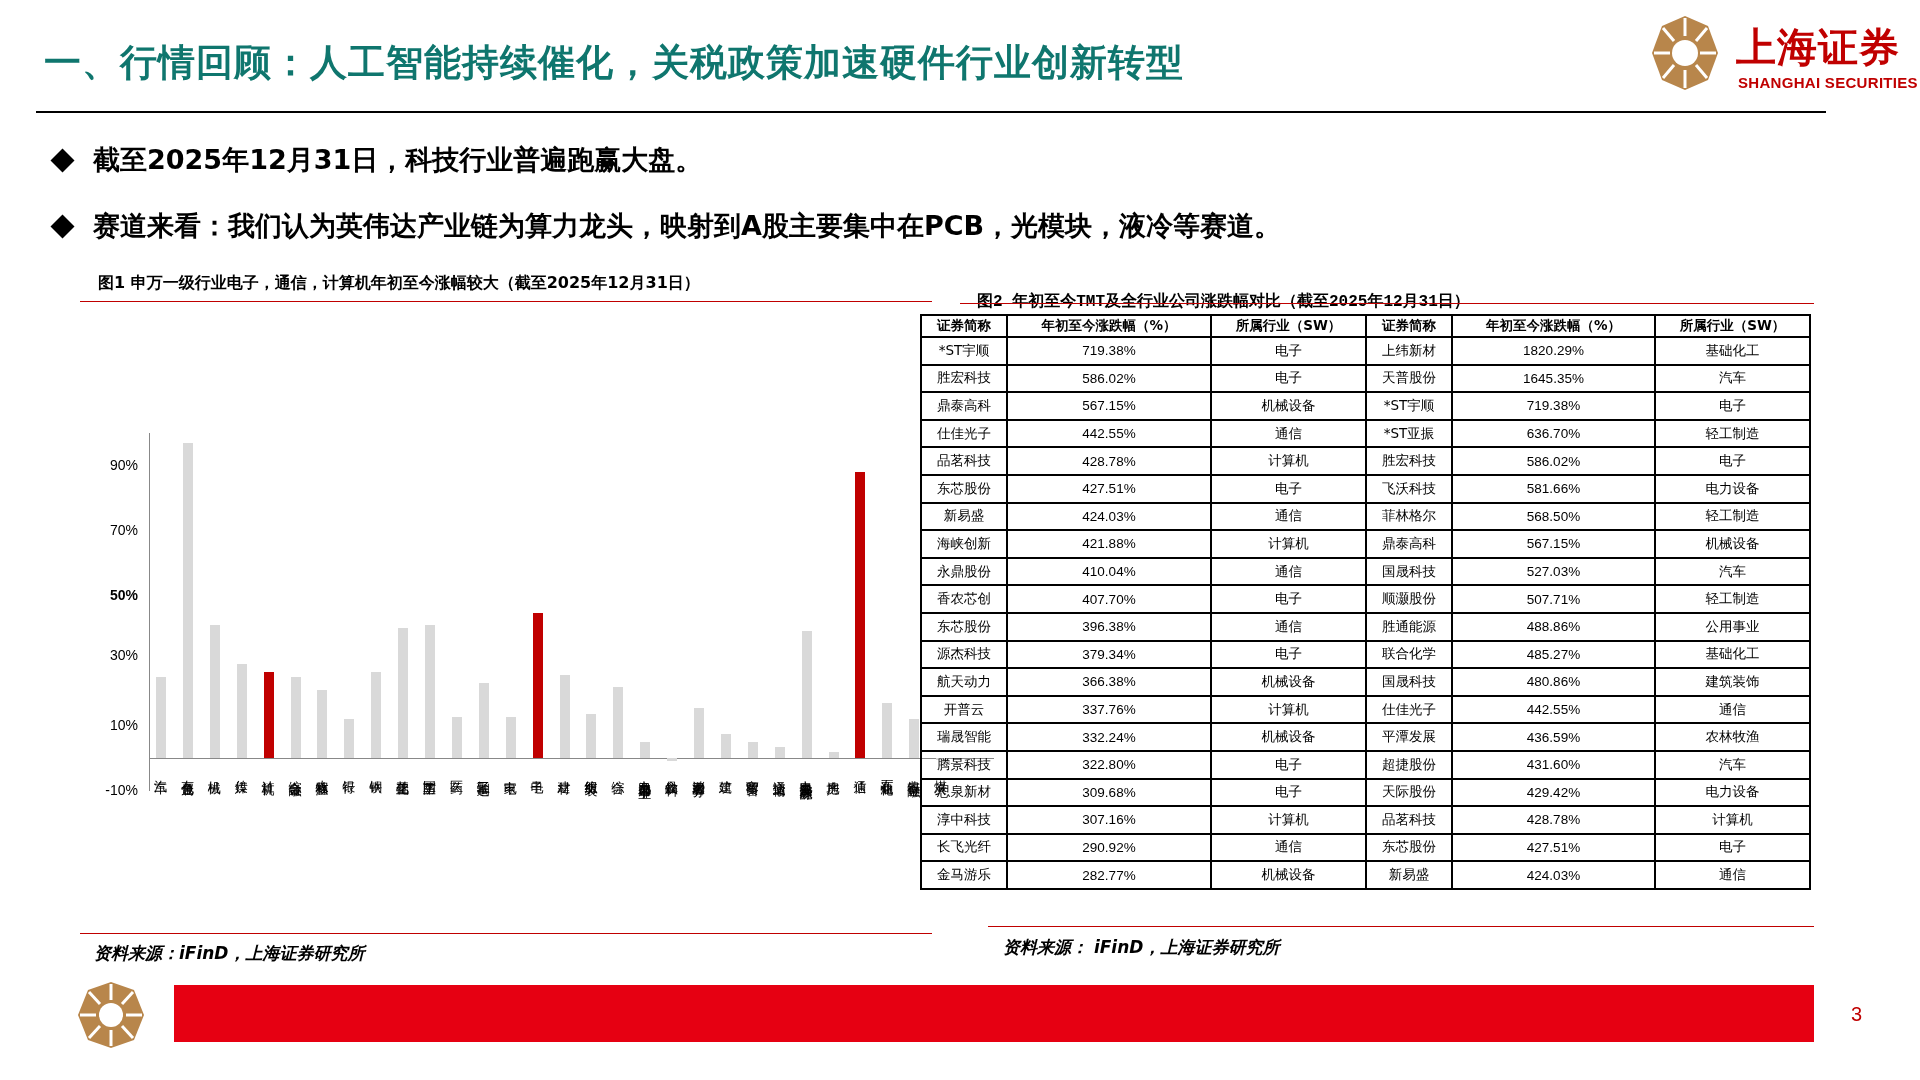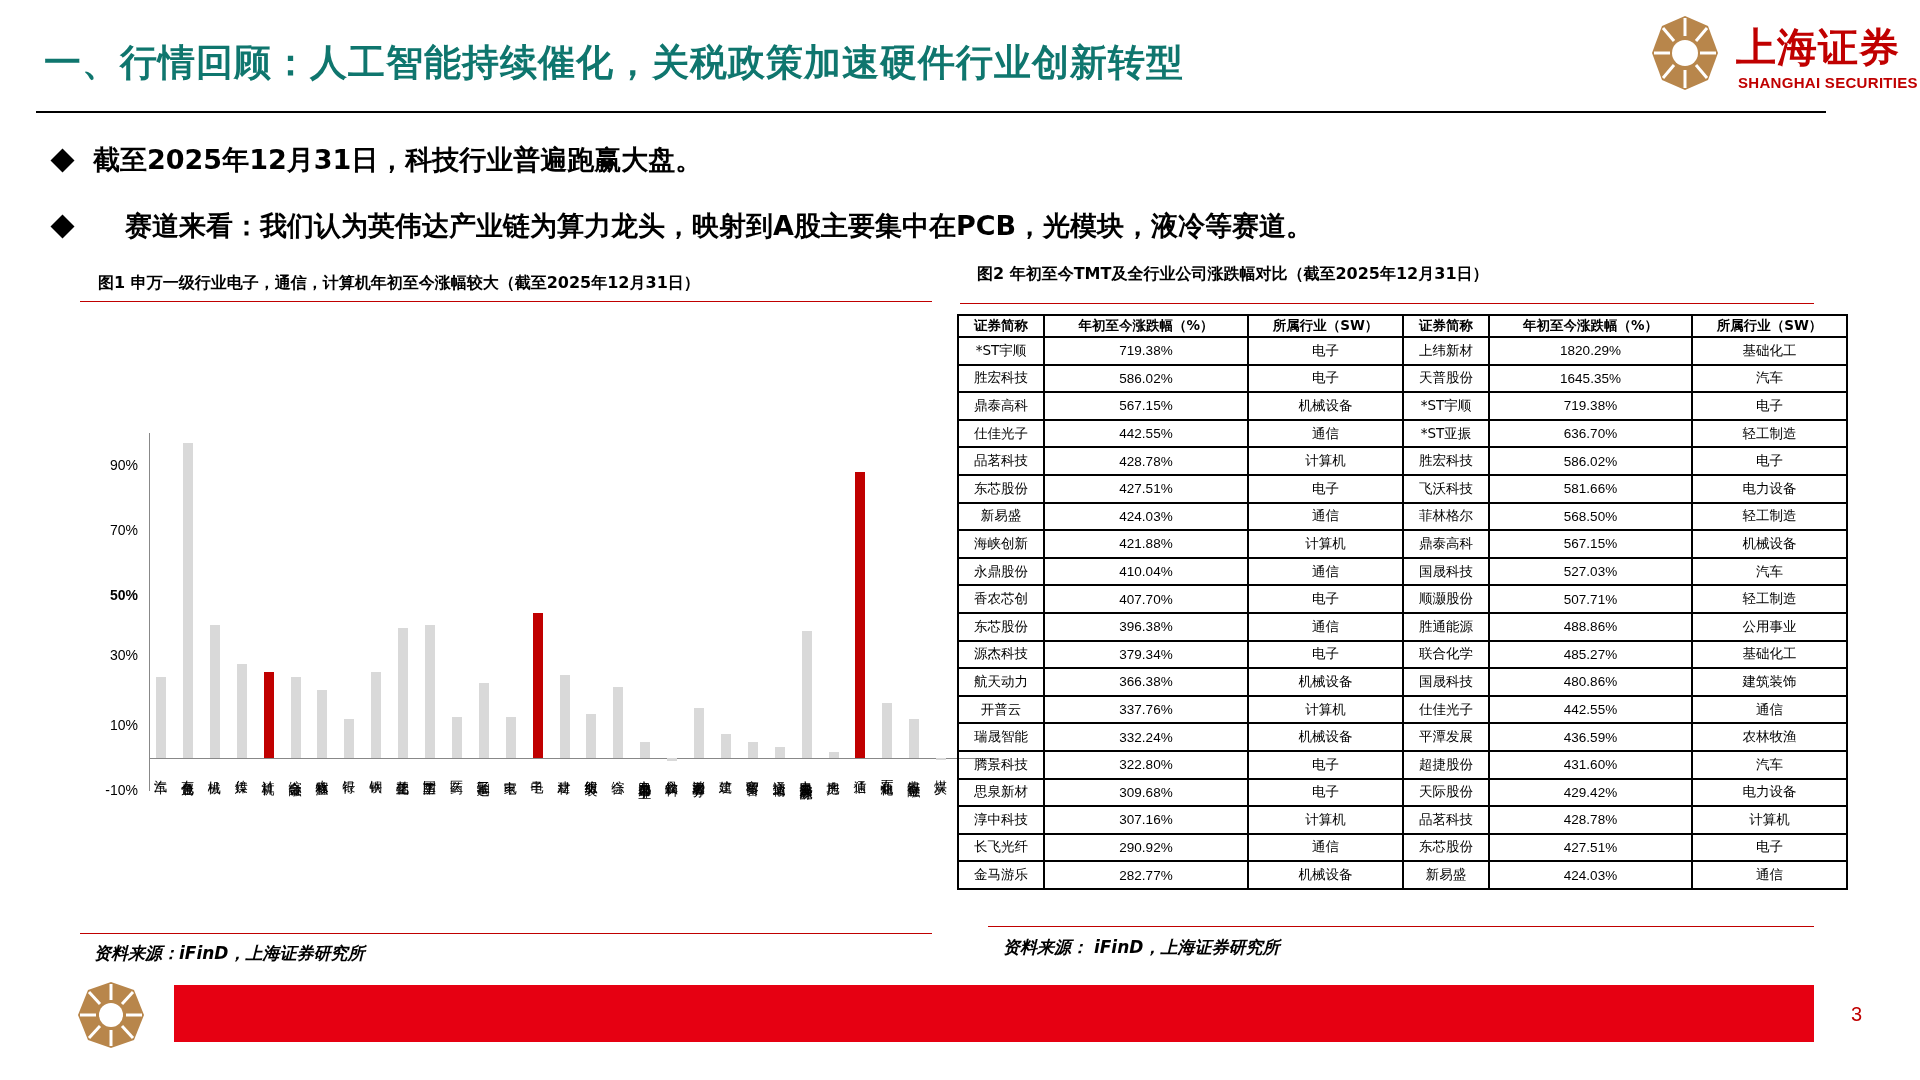--- a/index.html
+++ b/index.html
@@ -12,39 +12,39 @@
     letter-spacing: 1px;
   }
   .title-rule { position: absolute; left: 36px; top: 111px; width: 1790px; height: 2px; background: #000; }
   .logo { position: absolute; left: 1650px; top: 14px; width: 270px; height: 82px; }
   .logo-mark { position: absolute; left: 0; top: 0; width: 70px; height: 78px; }
   .logo-cn { position: absolute; left: 86px; top: 6px; font-size: 40px; font-weight: bold; color: #c00000; letter-spacing: 1px; }
   .logo-en { position: absolute; left: 88px; top: 60px; font-size: 15px; font-weight: bold; color: #c00000; letter-spacing: 0.3px; font-family: "Liberation Sans", sans-serif; }
 
   .bullet { position: absolute; left: 50px; font-size: 27px; font-weight: bold; display: flex; align-items: center; }
   .bullet .dia { width: 17px; height: 17px; background: #000; transform: rotate(45deg); margin: 0 22px 0 4px; }
-  .b1 { top: 142px; } .b2 { top: 208px; gap: 32px; }
+  .b1 { top: 142px; } .b2 { top: 208px; }
 
   .fig-title { position: absolute; font-size: 16px; font-weight: bold; }
   .fig1-title { left: 98px; top: 273px; }
-  .fig2-title { left: 977px; top: 264px; }
+  .fig2-title { left: 977px; top: 291px; font-family: Liberation Mono, monospace; }
   .fig-rule { position: absolute; height: 1px; background: #c00000; }
   .r1 { left: 80px; top: 301px; width: 852px; }
   .r2 { left: 960px; top: 303px; width: 854px; }
 
   
   .chart { position: absolute; left: 80px; top: 420px; width: 850px; height: 490px; }
   .yaxis-label { position: absolute; font-size: 14px; font-family: "Liberation Sans", sans-serif; text-align: right; width: 46px; }
   .axis-line-v { position: absolute; left: 69px; top: 13px; width: 1px; height: 358px; background: #888; }
   .axis-line-h { position: absolute; left: 69px; top: 338px; width: 845px; height: 1px; background: #888; }
   .bar { position: absolute; width: 10px; }
   .xlabel { position: absolute; font-size: 13px; writing-mode: vertical-rl; line-height: 1; letter-spacing: 1px; }
 
   
-  table.cmp { position: absolute; left: 957px; top: 314px; border-collapse: collapse; font-size: 13.5px; padding-left: 37px; }
+  table.cmp { position: absolute; left: 920px; top: 314px; border-collapse: collapse; font-size: 13.5px; padding-left: 37px; }
   table.cmp th, table.cmp td { border: 2px solid #000; text-align: center; height: 27.6px; padding: 0 4px; white-space: nowrap; }
   table.cmp th { font-weight: bold; font-size: 13.5px; height: 22px; }
   .c1{width:86px}.c2{width:204px}.c3{width:155px}.c4{width:86px}.c5{width:203px}.c6{width:155px}
   td.num { font-family: "Liberation Sans", sans-serif; }
 
   .src { position: absolute; font-size: 17px; font-style: italic; font-weight: bold; }
   .src1 { left: 94px; top: 942px; }
   .src2 { left: 1003px; top: 936px; }
   .src-rule { position: absolute; height: 1px; background: #c00000; }
   .sr1 { left: 80px; top: 933px; width: 852px; }

